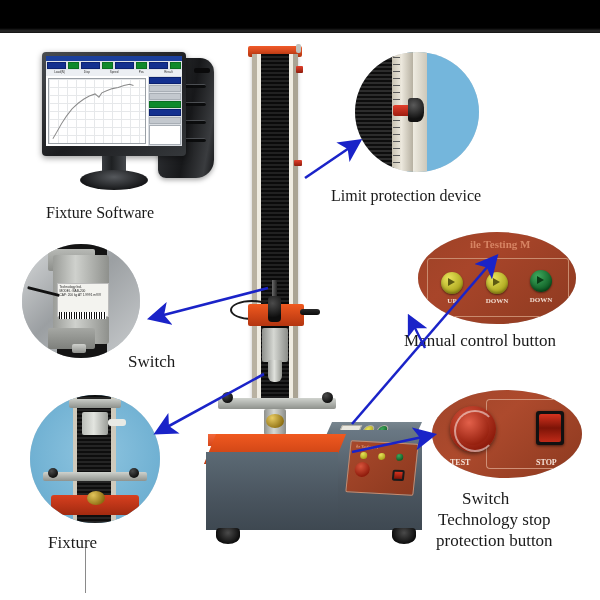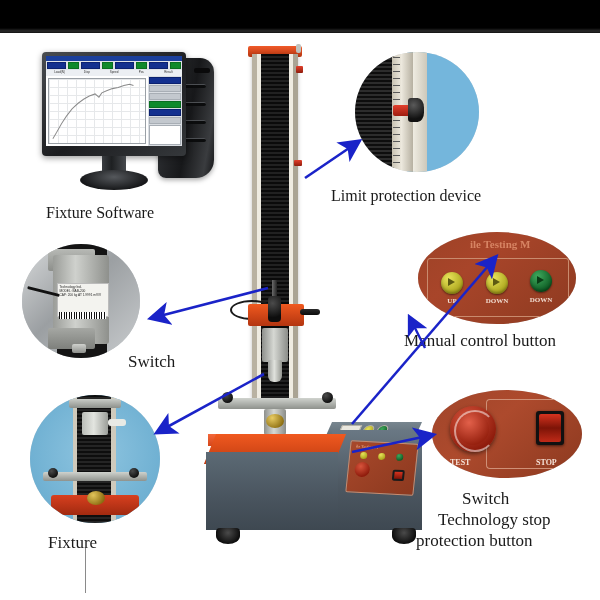--- a/index.html
+++ b/index.html
@@ -514,21 +514,21 @@
     <div class="estop-inner"></div>
   </div>
   <div class="rocker">
       <i></i>
     </div>
   <div class="sw-cap" style="left:18px; top:68px;">TEST</div>
   <div class="sw-cap" style="left:104px; top:68px;">STOP</div>
 </div>
 <div class="cap big" style="left:462px; top:489px;">Switch</div>
 <div class="cap big" style="left:438px; top:510px;">Technology stop</div>
-<div class="cap big" style="left:416px; top:531px;">protection button</div>
+<div class="cap big" style="left:436px; top:531px;">protection button</div>
 
 <div class="bubble" id="fixture-bubble">
   <div class="fx-bg"></div>
   <div class="fx-colside"></div>
   <div class="fx-col"></div>
   <div class="fx-colside2"></div>
   <div class="fx-topbar"></div>
   <div class="fx-grip"></div>
   <div class="fx-grip-knob"></div>
   <div class="fx-rail"></div>

